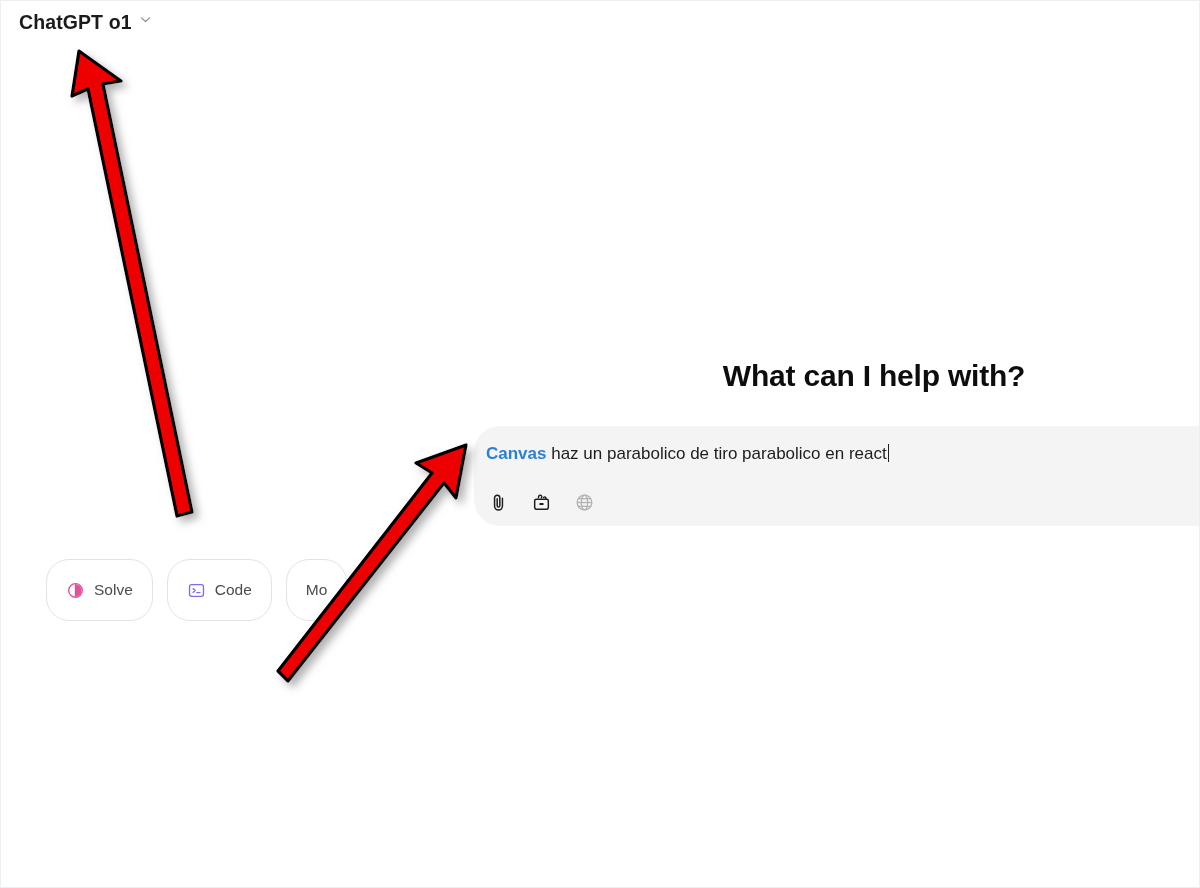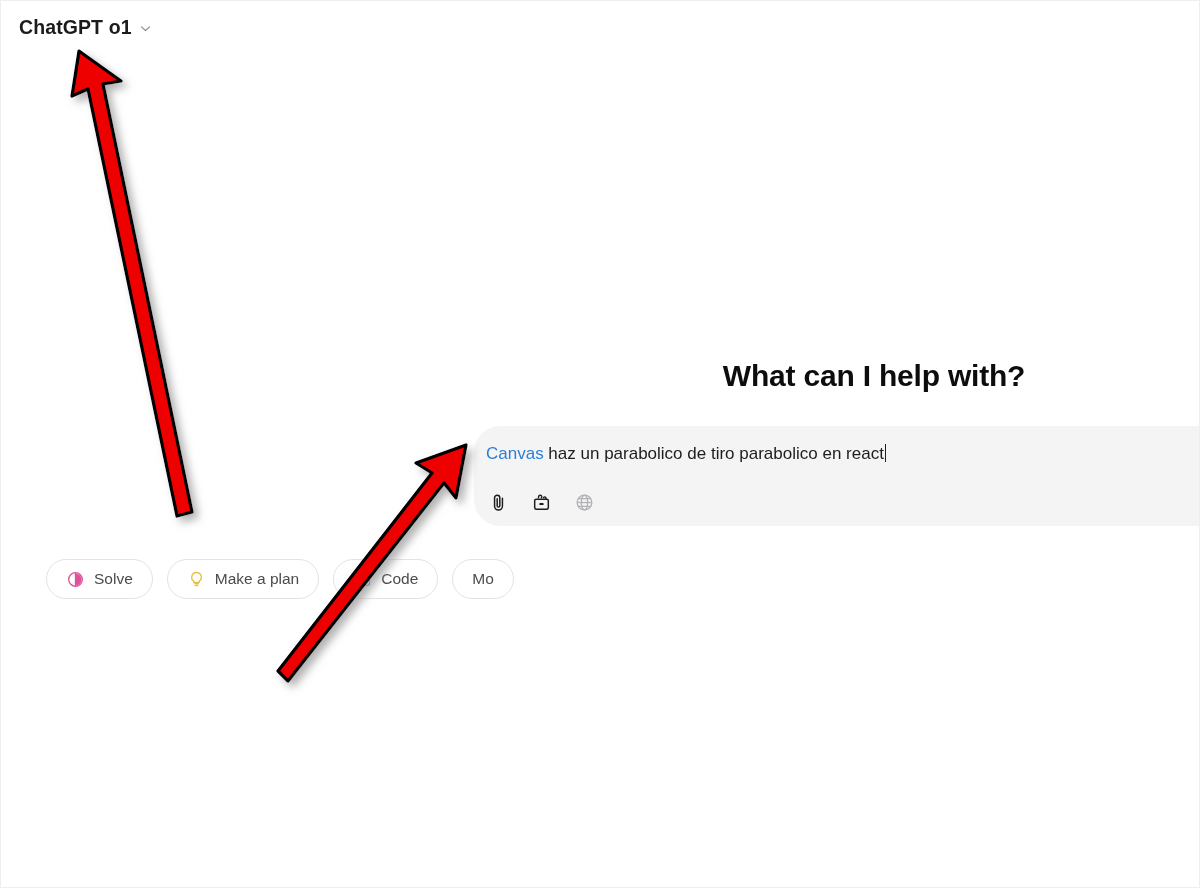--- a/index.html
+++ b/index.html
@@ -16,21 +16,21 @@
     box-sizing: border-box;
     border: 1px solid #eceef0;
   }
 
   
   .app-header {
     position: absolute;
     top: 10px;
     left: 14px;
     display: flex;
-    align-items: center;
+    align-items: flex-start;
     gap: 7px;
     height: 30px;
     padding: 2px 8px 2px 4px;
     border-radius: 8px;
     cursor: pointer;
   }
   .app-header .model-name {
     font-size: 19.5px;
     font-weight: 700;
     color: #1b1b1d;
@@ -82,21 +82,21 @@
     left: 12px;
     right: 16px;
     font-size: 17px;
     line-height: 24px;
     color: #1d1d1f;
     white-space: nowrap;
     overflow: hidden;
   }
   .canvas-token {
     color: #2b7fd9;
-    font-weight: 400;
+    font-weight: 700;
   }
   .caret {
     display: inline-block;
     width: 1px;
     height: 18px;
     background: #1d1d1f;
     vertical-align: -3px;
     margin-left: 1px;
   }
   .composer-tools {
@@ -127,21 +127,21 @@
     left: 45px;
     display: flex;
     align-items: center;
     gap: 14px;
     white-space: nowrap;
   }
   .chip {
     display: flex;
     align-items: center;
     gap: 9px;
-    height: 40px;
+    height: 62px;
     padding: 8px 19px;
     border: 1px solid #e3e3e6;
     border-radius: 23px;
     background: #ffffff;
     cursor: pointer;
     box-sizing: border-box;
   }
   .chip-label {
     font-size: 15.5px;
     color: #4b4b50;
@@ -229,29 +229,20 @@
         <circle cx="12" cy="12" r="8.6" stroke="#e0519a" stroke-width="1.7"></circle>
         <path d="M12 3.4v17.2" stroke="#e0519a" stroke-width="1.7"></path>
         <path d="M12 4.4a7.6 7.6 0 0 1 0 15.2z" fill="#e0519a"></path>
       </svg>
     </span>
     <span class="chip-label">Solve</span>
   </div>
 
 
 
-  <div class="chip">
-    <span style="display:flex;">
-      <svg class="chip-icon" viewBox="0 0 24 24" fill="none" aria-hidden="true">
-        <path d="M12 3.2a6 6 0 0 0-3.5 10.9v1.6h7v-1.6A6 6 0 0 0 12 3.2z" stroke="#e8c13f" stroke-width="1.7" stroke-linejoin="round"></path>
-        <path d="M9.6 17.4h4.8M10.4 19.7h3.2" stroke="#e8c13f" stroke-width="1.7" stroke-linecap="round"></path>
-      </svg>
-    </span>
-    <span class="chip-label">Make a plan</span>
-  </div>
 
   <div class="chip">
     <span style="display:flex;">
       <svg class="chip-icon" viewBox="0 0 24 24" fill="none" aria-hidden="true">
         <rect x="3.2" y="4.6" width="17.6" height="14.8" rx="2.6" stroke="#7c6cf0" stroke-width="1.7"></rect>
         <path d="M7.6 9.6 L10.4 12 L7.6 14.4" stroke="#7c6cf0" stroke-width="1.6" stroke-linecap="round" stroke-linejoin="round"></path>
         <path d="M12.4 14.6h4" stroke="#7c6cf0" stroke-width="1.6" stroke-linecap="round"></path>
       </svg>
     </span>
     <span class="chip-label">Code</span>

